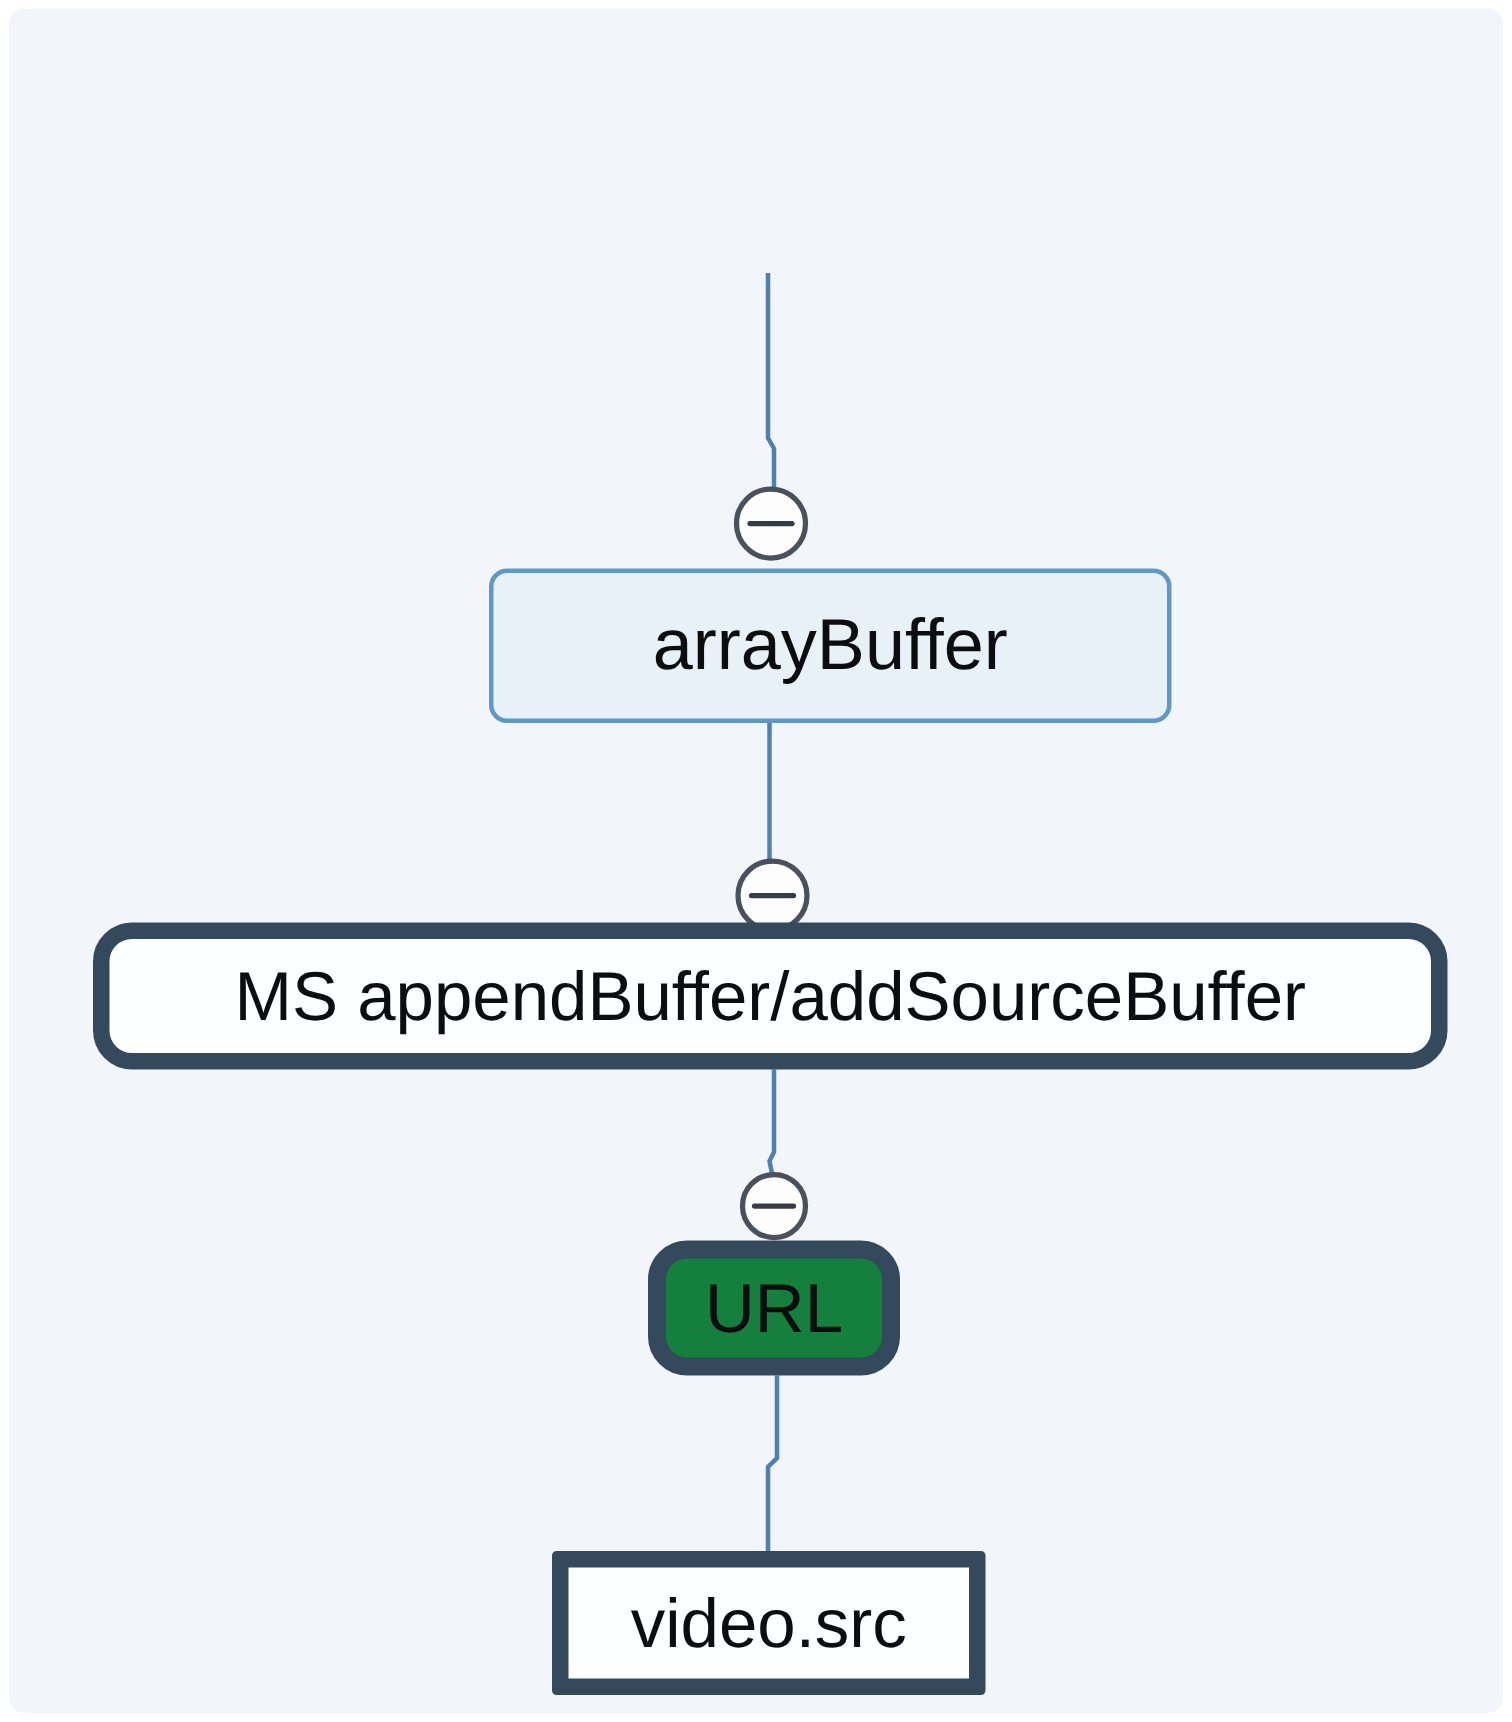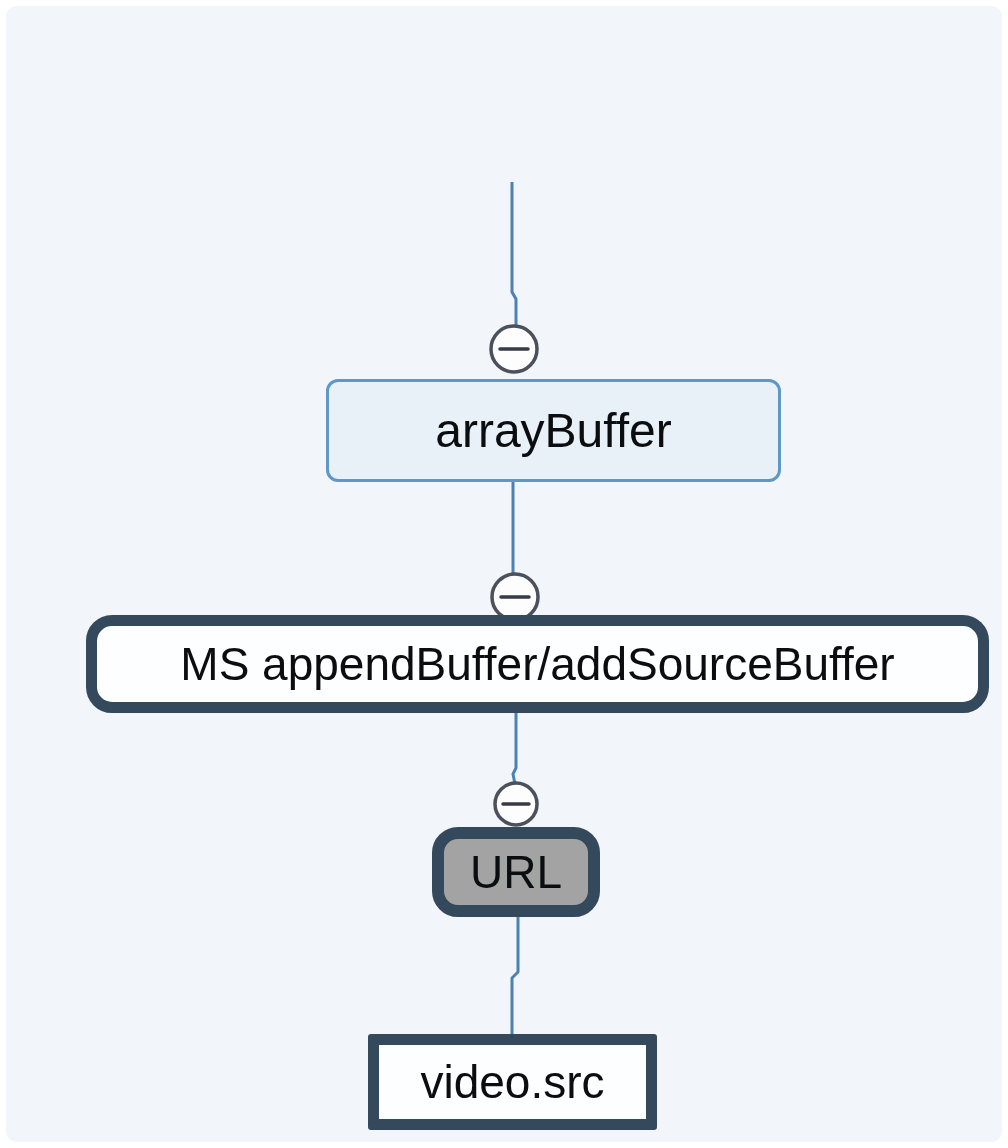--- a/index.html
+++ b/index.html
@@ -33,25 +33,25 @@
     color:var(--node-text-light);font-size:62px;font-weight:700;letter-spacing:2px;
   }
   .node-arraybuffer{
     left:286px;top:379px;width:455px;height:103px;
     background:var(--light-fill);border:3px solid var(--light-border);
     border-radius:12px;font-size:48px;margin-left:40px;
   }
   .node-ms{
     left:62px;top:615px;width:903px;height:98px;
     background:#fdfeff;border:11px solid var(--dark-border);
-    border-radius:26px;font-size:46px;margin-left:24px;
+    border-radius:26px;font-size:46px;
   }
   .node-url{
     left:432px;top:827px;width:168px;height:90px;
-    background:#a3a3a3;border:12px solid var(--dark-border);
+    background:#15803d;border:12px solid var(--dark-border);
     border-radius:26px;font-size:46px;
   }
   .node-videosrc{
     left:368px;top:1034px;width:289px;height:96px;
     background:#fdfeff;border:11px solid var(--dark-border);
     border-radius:3px;font-size:46px;
   }
 </style>
 </head>
 <body>

